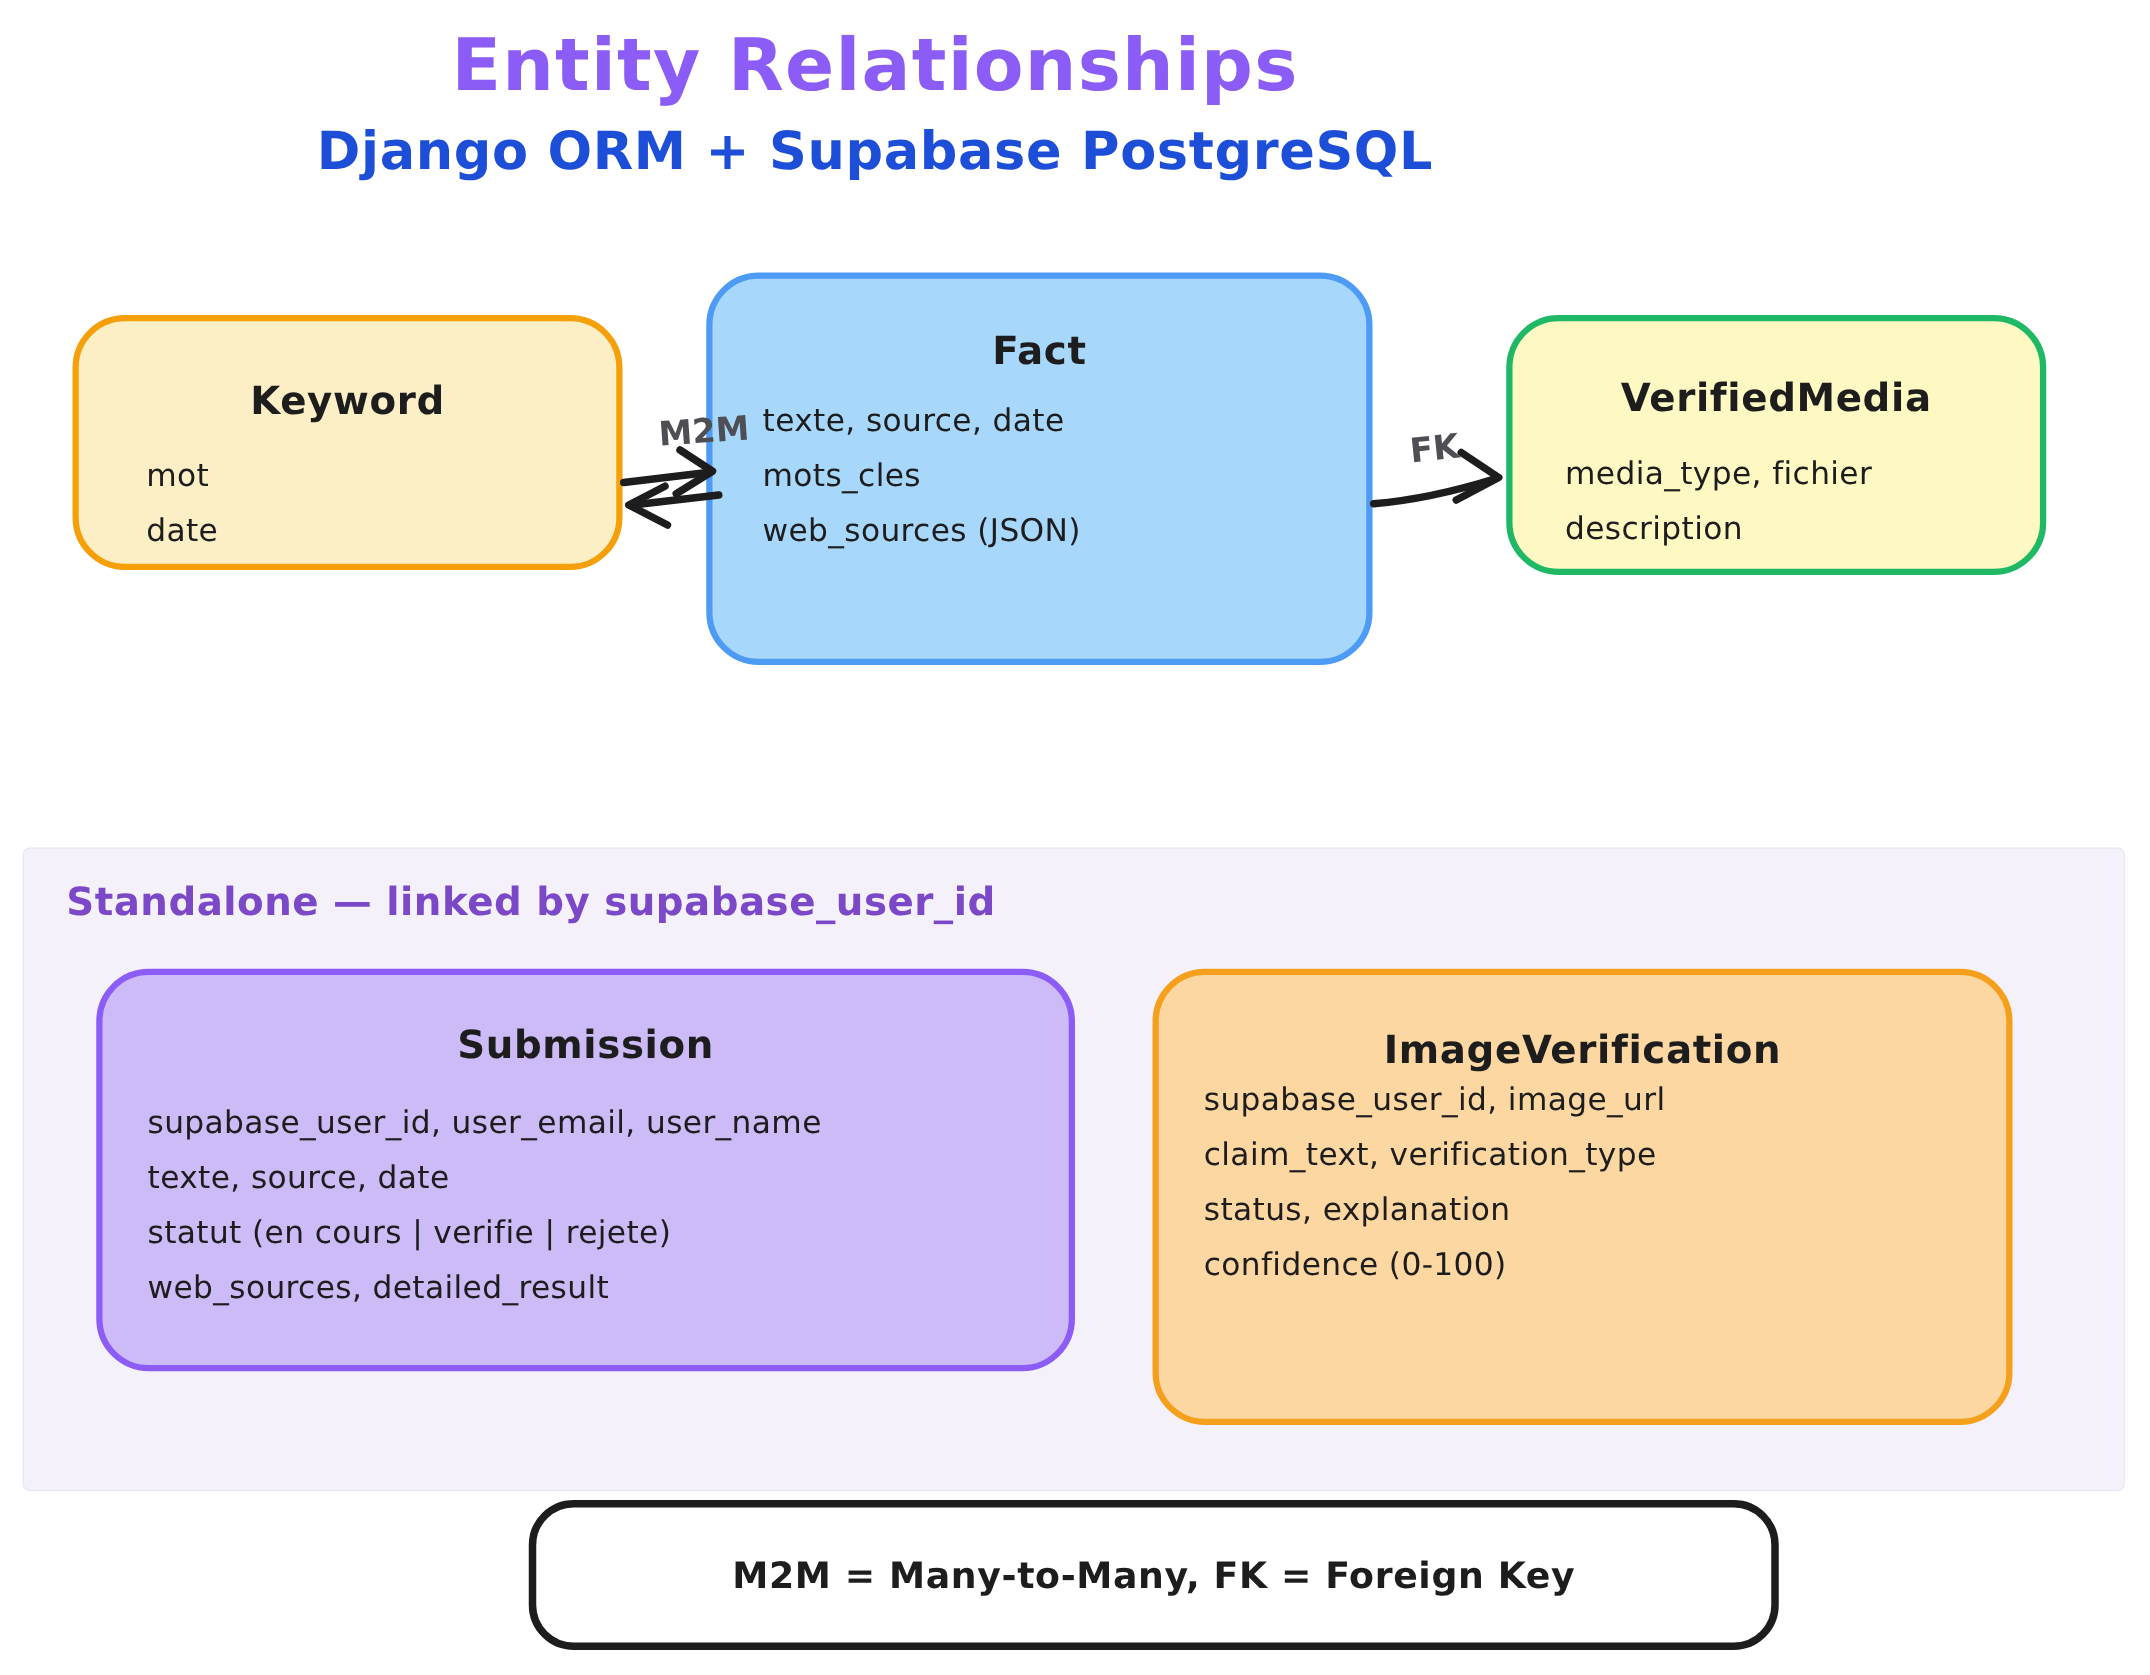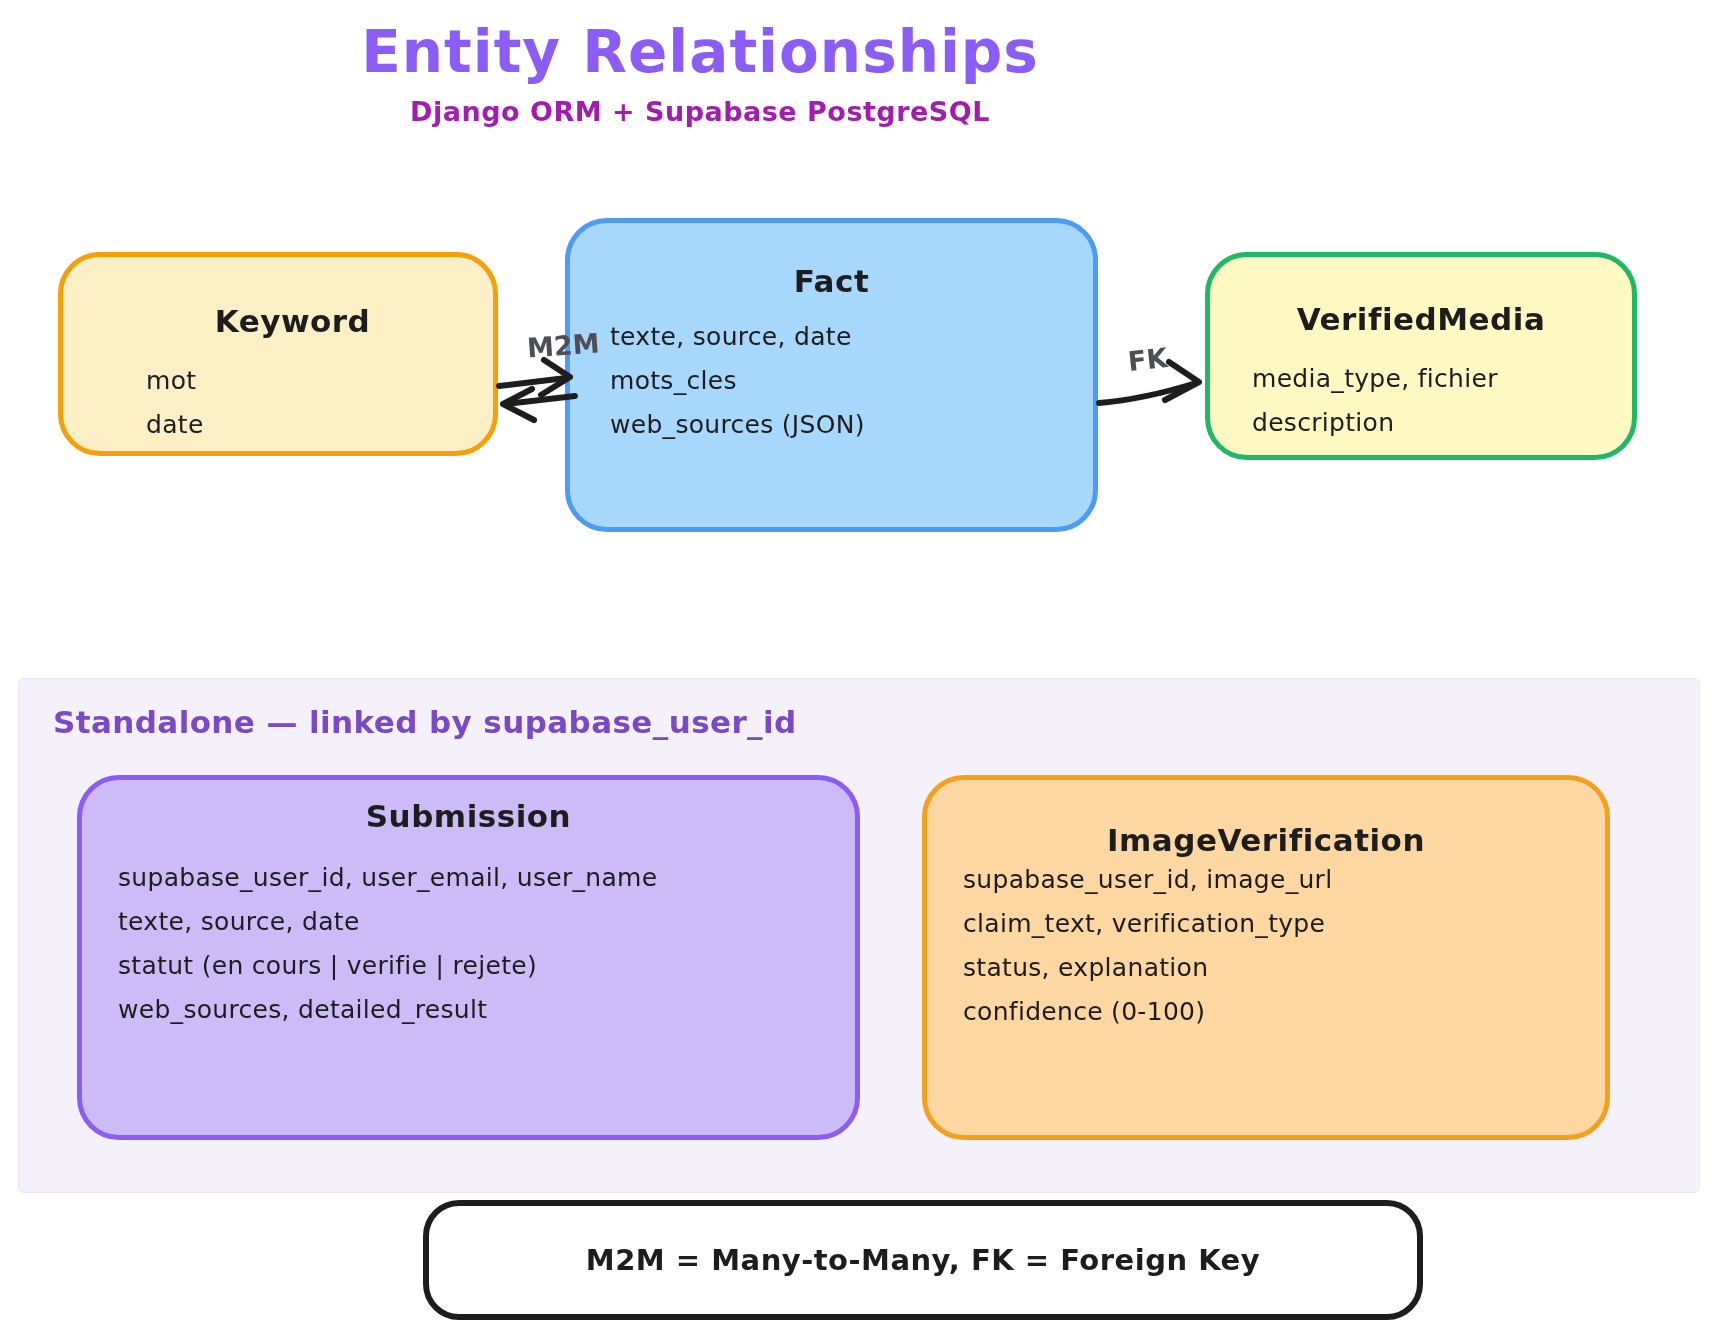--- a/index.html
+++ b/index.html
@@ -9,40 +9,40 @@
     height: 1340px;
     background: #ffffff;
     font-family: "DejaVu Sans", sans-serif;
     color: #1d1d1d;
     overflow: hidden;
   }
 
   
   .header { position: absolute; left: 0; top: 18px; width: 1400px; text-align: center; }
   .title { font-size: 58px; font-weight: bold; letter-spacing: 1px; color: #8b5cf6; }
-  .subtitle { margin-top: 10px; font-size: 27px; font-weight: bold; letter-spacing: .5px; color: #a21caf; }
+  .subtitle { margin-top: 10px; font-size: 42px; font-weight: bold; letter-spacing: .5px; color: #1d4ed8; }
 
   
   .entity {
     position: absolute;
     box-sizing: border-box;
     border: 5px solid #000;
     border-radius: 42px;
   }
   .etitle { font-size: 31px; font-weight: bold; text-align: center; letter-spacing: .5px; }
   .efields { }
   .fline { font-size: 25px; line-height: 44px; letter-spacing: .3px; white-space: nowrap; }
 
   .keyword           { left: 58px;   top: 252px; width: 440px; height: 204px; padding-top: 46px; }
   .keyword .efields  { margin-top: 20px; padding-left: 54px; }
   .fact              { left: 565px;  top: 218px; width: 533px; height: 314px; padding-top: 40px; }
   .fact .efields     { margin-top: 16px; padding-left: 40px; }
   .verifiedmedia          { left: 1205px; top: 252px; width: 432px; height: 208px; padding-top: 44px; }
   .verifiedmedia .efields { margin-top: 20px; padding-left: 42px; }
-  .submission           { left: 77px;  top: 775px; width: 783px; height: 365px; padding-top: 18px; }
+  .submission           { left: 77px;  top: 775px; width: 783px; height: 322px; padding-top: 38px; }
   .submission .efields  { margin-top: 22px; padding-left: 36px; }
   .imageverification          { left: 922px; top: 775px; width: 688px; height: 365px; padding-top: 42px; }
   .imageverification .efields { padding-left: 36px; }
 
   
   .group {
     position: absolute;
     left: 18px; top: 678px;
     width: 1682px; height: 515px;
     border-radius: 6px;
@@ -84,21 +84,21 @@
 <div class="canvas">
 
   <div class="header">
     <div class="title">Entity Relationships</div>
     <div class="subtitle">Django ORM + Supabase PostgreSQL</div>
   </div>
 
   <div class="group" style="background: rgb(244, 241, 251);"></div>
   <div class="group-label" style="color: rgb(123, 72, 200);">Standalone — linked by supabase_user_id</div>
 
-  <div class="entity keyword" style="background: rgb(252, 239, 197); border-color: rgb(245, 159, 10); padding-left: 29px;">
+  <div class="entity keyword" style="background: rgb(252, 239, 197); border-color: rgb(245, 159, 10);">
     <div class="etitle">Keyword</div>
     <div class="efields">
       <div class="fline">mot</div>
       <div class="fline">date</div>
     </div>
   </div>
 
   <div class="entity fact" style="background: rgb(167, 215, 251); border-color: rgb(77, 155, 245);">
     <div class="etitle">Fact</div>
     <div class="efields">

